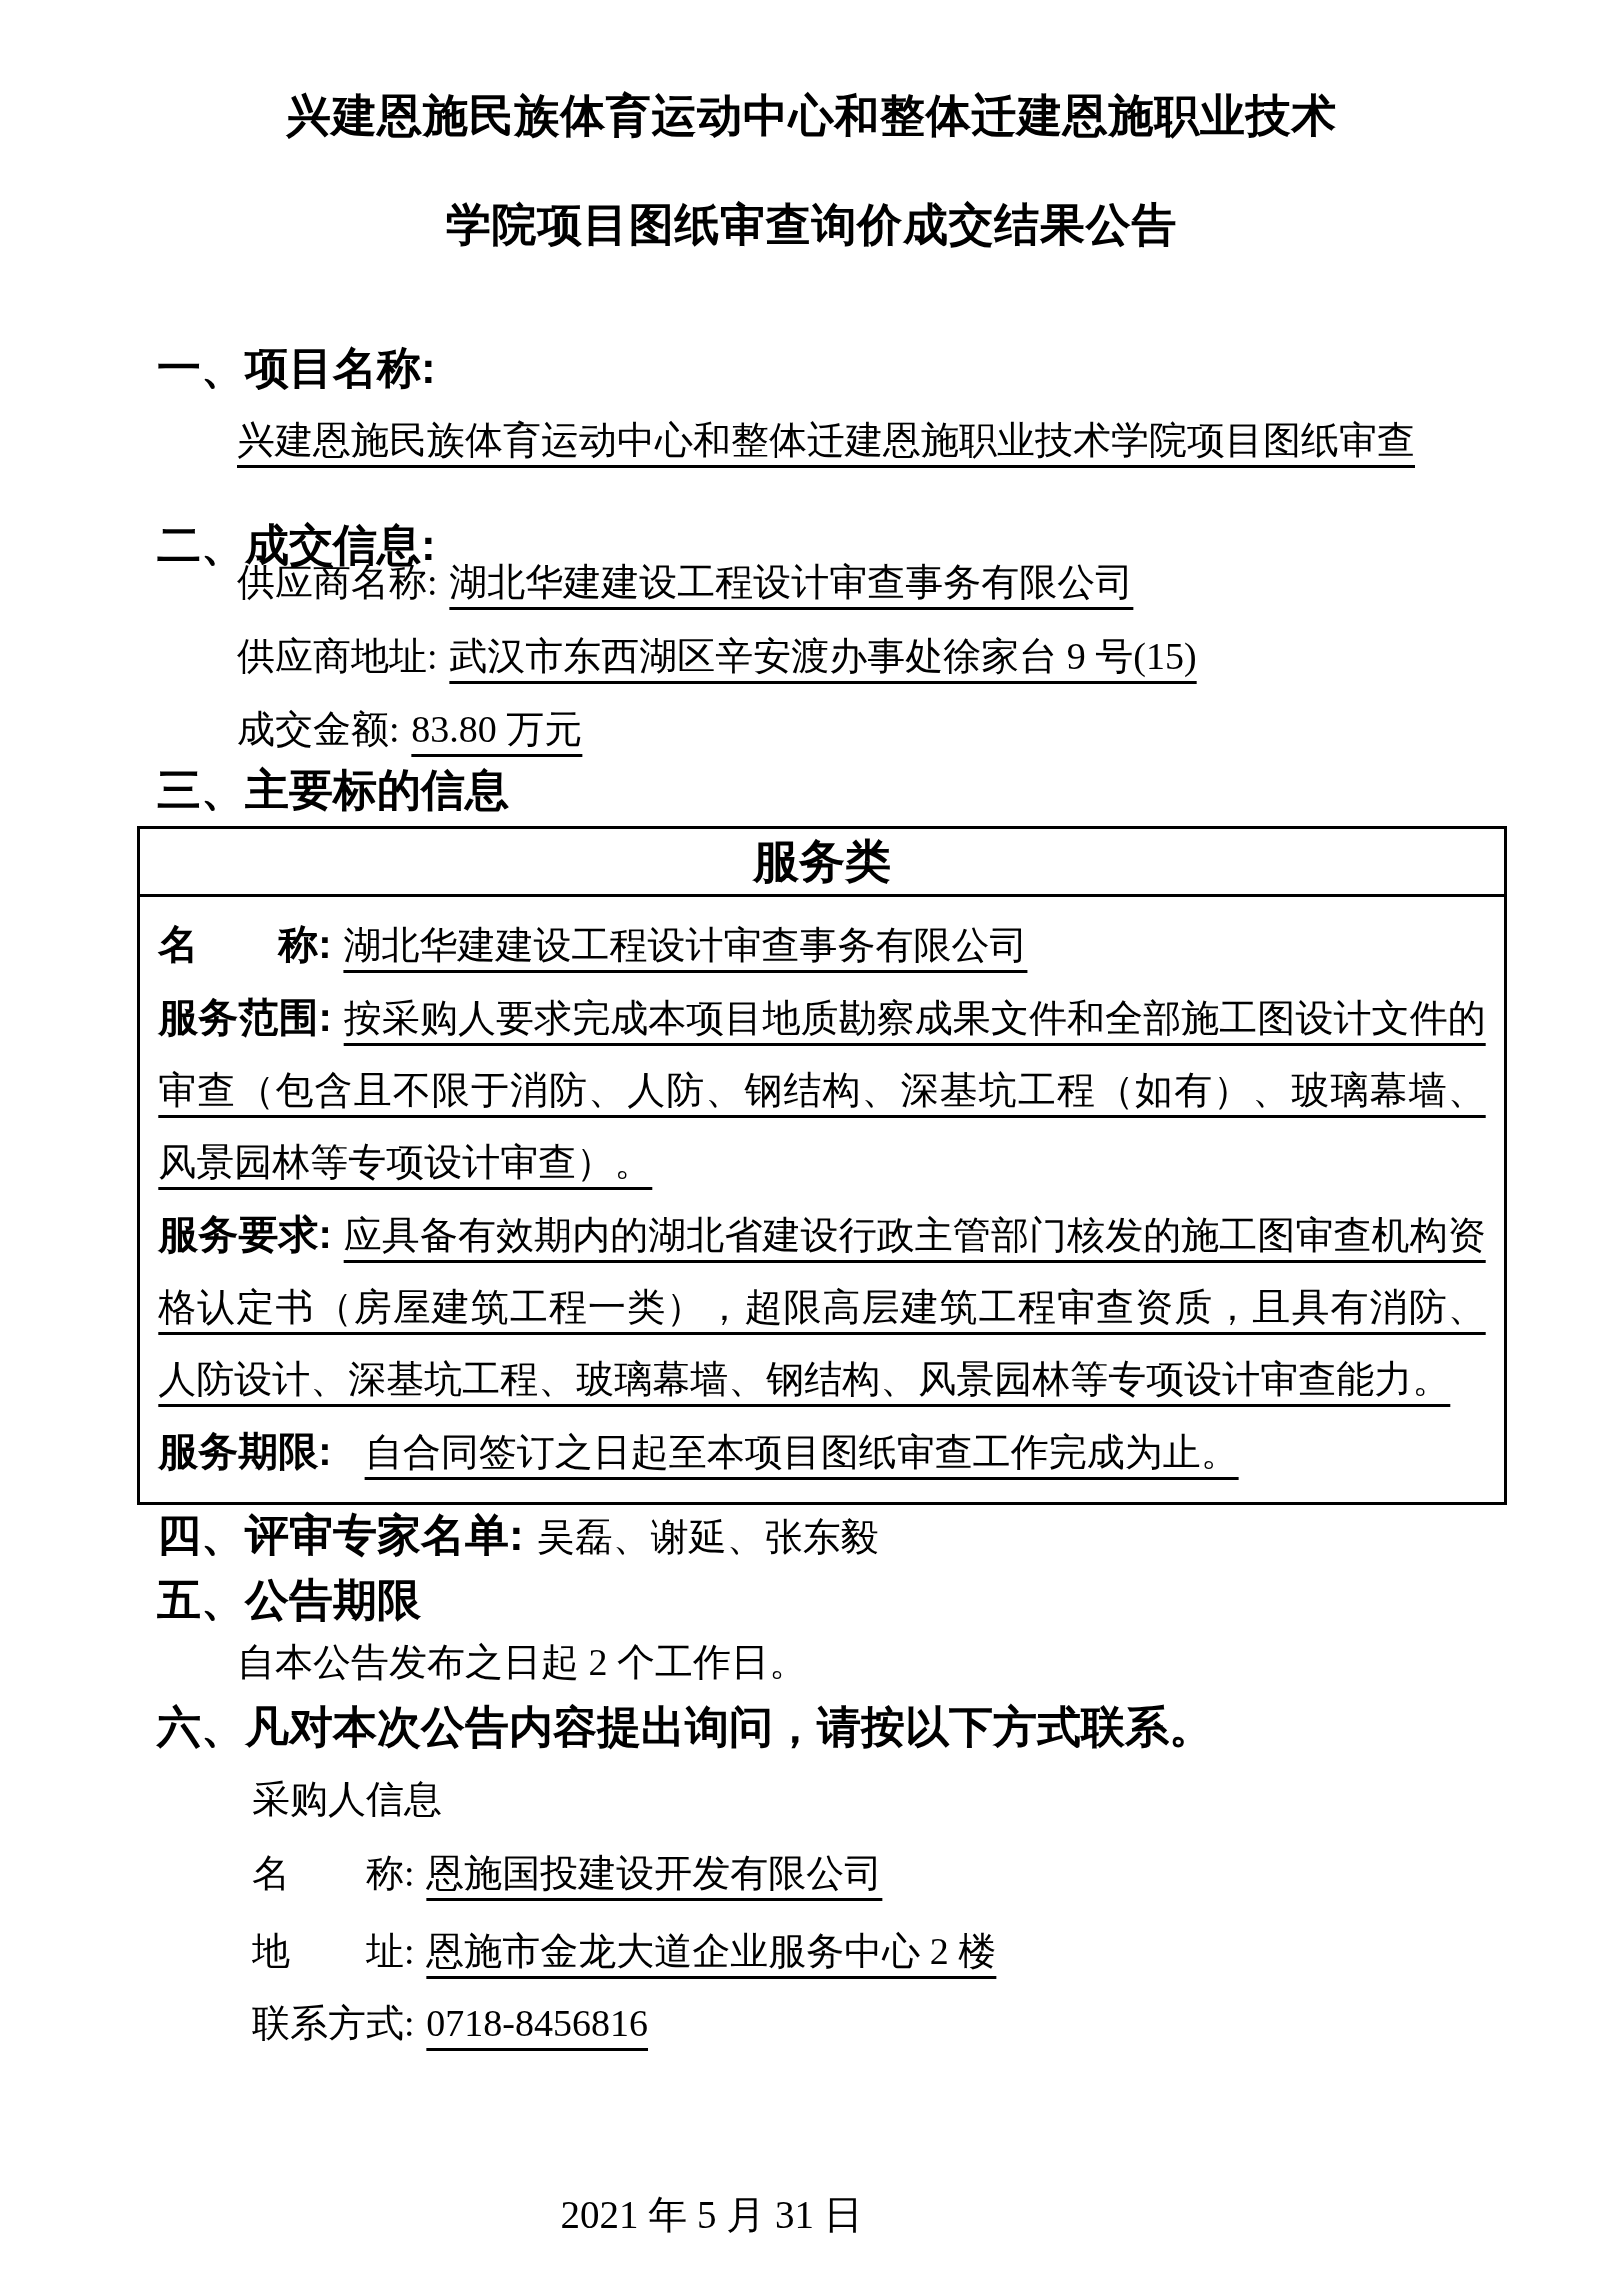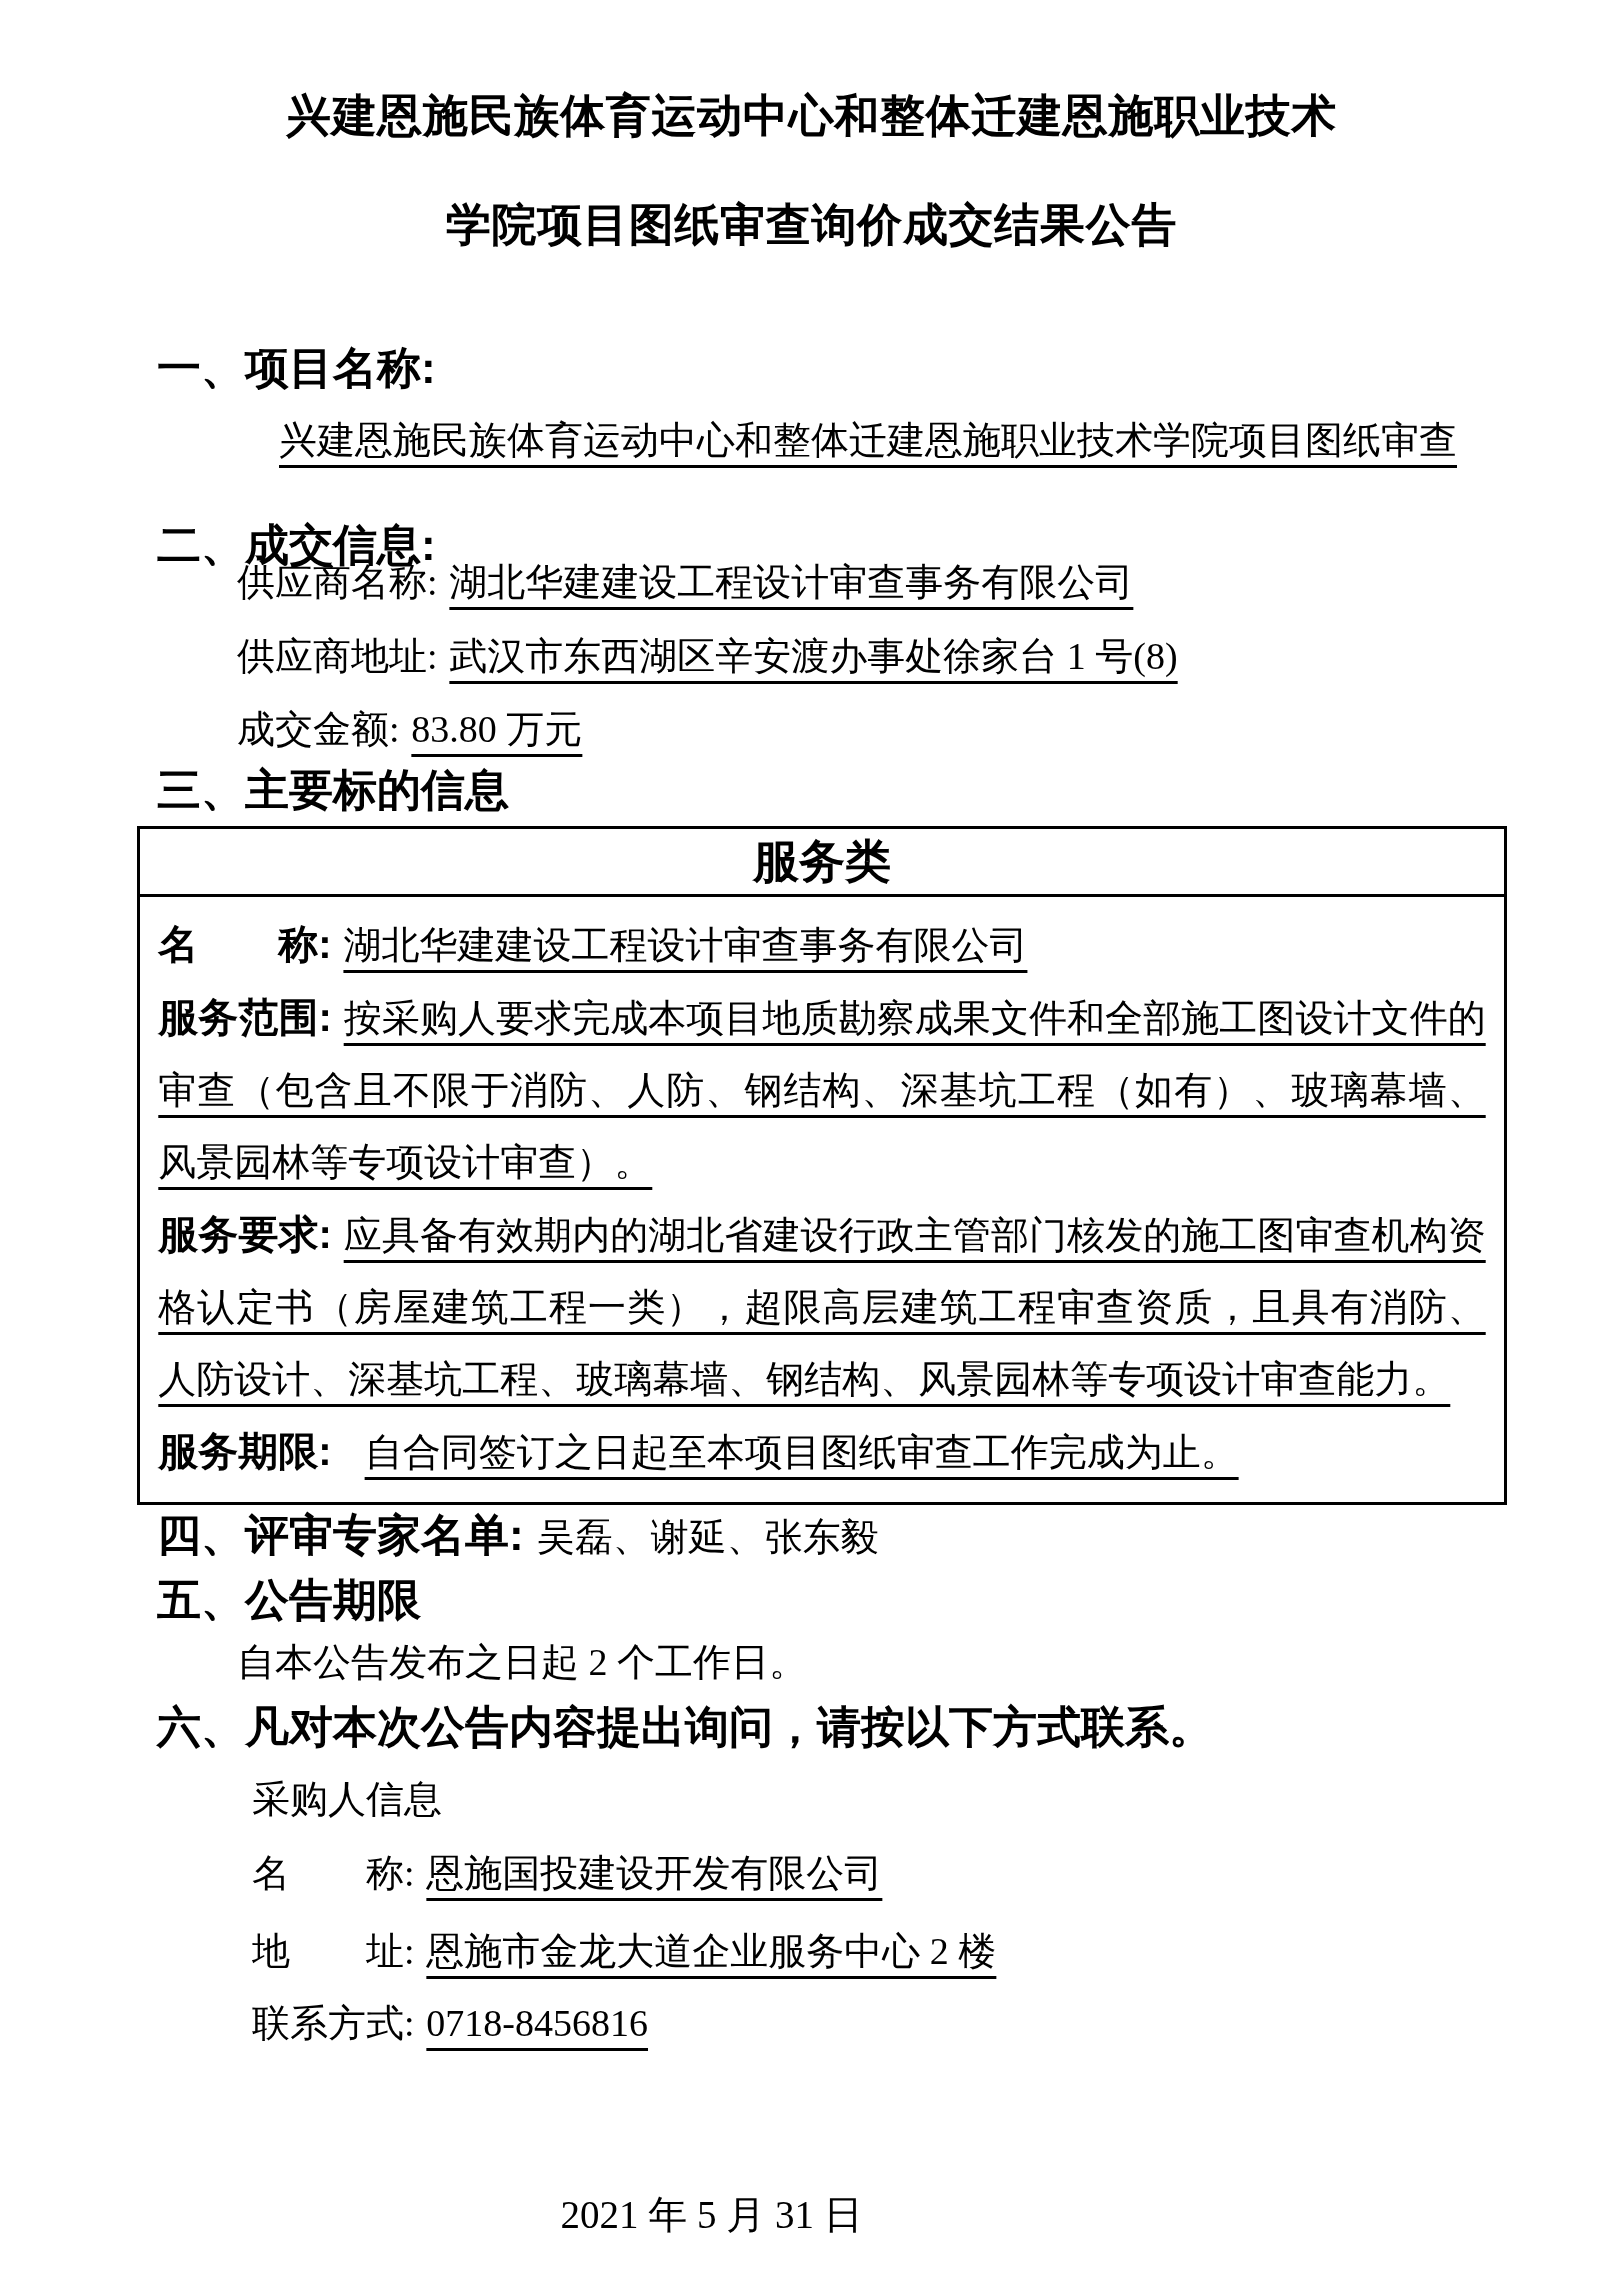--- a/index.html
+++ b/index.html
@@ -39,21 +39,20 @@
     font-family:var(--serif);
     font-size:38px;
     line-height:46px;
     white-space:nowrap;
   }
   .u{
     text-decoration-line:underline;
     text-decoration-thickness:3.3px;
     text-underline-offset:11.8px;
     text-decoration-color:var(--ink);
-    margin-left:42px;
   }
   .val{margin-left:11.8px;}
   .lbl{font-family:var(--serif);}
   
   .info-table{
     left:137px;top:826px;
     width:1370px;
     border:3.3px solid var(--ink);
     background:var(--paper);
     box-sizing:border-box;
@@ -111,21 +110,21 @@
   <div class="abs body-line" style="left:237px;top:417px;">
     <span class="u">兴建恩施民族体育运动中心和整体迁建恩施职业技术学院项目图纸审查</span>
   </div>
 
   <div class="abs h" style="top:519px;">二、成交信息:</div>
 
   <div class="abs body-line" style="left:237px;top:559px;">
     <span class="lbl">供应商名称:</span><span class="val u">湖北华建建设工程设计审查事务有限公司</span>
   </div>
   <div class="abs body-line" style="left:237px;top:633px;">
-    <span class="lbl">供应商地址:</span><span class="val u">武汉市东西湖区辛安渡办事处徐家台 1 号(8)</span>
+    <span class="lbl">供应商地址:</span><span class="val u">武汉市东西湖区辛安渡办事处徐家台 9 号(15)</span>
   </div>
   <div class="abs body-line" style="left:237px;top:706px;">
     <span class="lbl">成交金额:</span><span class="val u">83.80 万元</span>
   </div>
 
   <div class="abs h" style="top:764px;">三、主要标的信息</div>
 
   <div class="abs info-table">
     <div class="thead">服务类</div>
     <div class="tbody">

